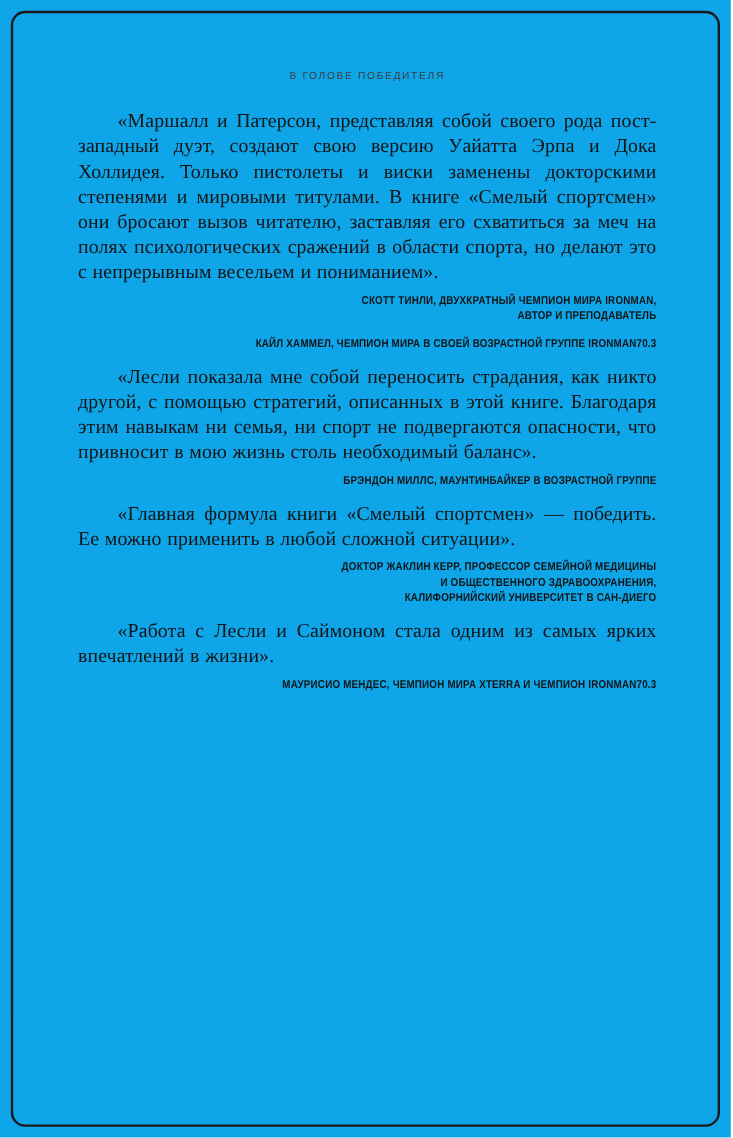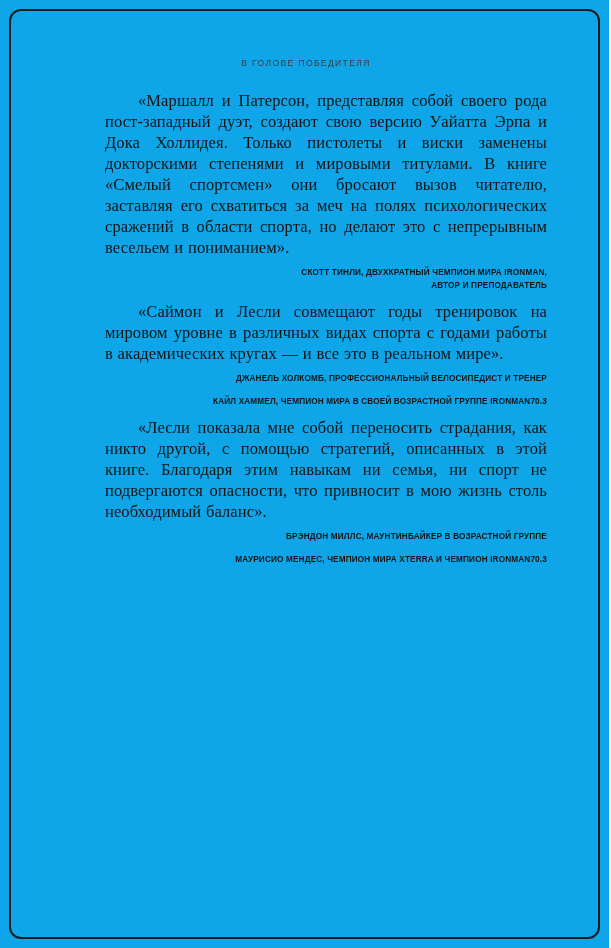--- a/index.html
+++ b/index.html
@@ -41,21 +41,20 @@
     text-align: center;
     font-family: "Liberation Sans", sans-serif;
     font-size: 8.5px;
     font-weight: 400;
     letter-spacing: 1.4px;
     color: #3d3d3d;
     line-height: 11px;
   }
   .quotes {
     margin-top: 21px;
-    margin-left: 40px;
   }
   .quote-block {
     margin-bottom: 10px;
   }
   .quote-text {
     margin: 0;
     font-size: 16.5px;
     line-height: 21px;
     letter-spacing: 0.1px;
     word-spacing: 0.5px;
@@ -87,34 +86,37 @@
     <div class="running-head">В ГОЛОВЕ ПОБЕДИТЕЛЯ</div>
 
     <div class="quotes">
 
       <div class="quote-block">
         <p class="quote-text">«Маршалл и Патерсон, представляя собой своего рода пост-западный дуэт, создают свою версию Уайатта Эрпа и Дока Холлидея. Только пистолеты и виски заменены докторскими степенями и мировыми титулами. В книге «Смелый спортсмен» они бросают вызов читателю, заставляя его схватиться за меч на полях психологических сражений в области спорта, но делают это с непрерывным весельем и пониманием».</p>
         <div class="attribution">СКОТТ ТИНЛИ, ДВУХКРАТНЫЙ ЧЕМПИОН МИРА IRONMAN,
 АВТОР И ПРЕПОДАВАТЕЛЬ</div>
       </div>
 
-      <div class="quote-block">
-        <p class="quote-text">«Саймон и Лесли совмещают годы тренировок на мировом уровне в различных видах спорта с годами работы в академических кругах — и все это в реальном мире».</p>
-        <div class="attribution">ДЖАНЕЛЬ ХОЛКОМБ, ПРОФЕССИОНАЛЬНЫЙ ВЕЛОСИПЕДИСТ И ТРЕНЕР</div>
-      </div>
 
       <div class="quote-block">
         <div class="attribution">КАЙЛ ХАММЕЛ, ЧЕМПИОН МИРА В СВОЕЙ ВОЗРАСТНОЙ ГРУППЕ IRONMAN70.3</div>
       </div>
 
       <div class="quote-block">
         <p class="quote-text">«Лесли показала мне собой переносить страдания, как никто другой, с помощью стратегий, описанных в этой книге. Благодаря этим навыкам ни семья, ни спорт не подвергаются опасности, что привносит в мою жизнь столь необходимый баланс».</p>
         <div class="attribution">БРЭНДОН МИЛЛС, МАУНТИНБАЙКЕР В ВОЗРАСТНОЙ ГРУППЕ</div>
       </div>
 
+      <div class="quote-block">
+        <p class="quote-text">«Главная формула книги «Смелый спортсмен» — победить. Ее можно применить в любой сложной ситуации».</p>
+        <div class="attribution">ДОКТОР ЖАКЛИН КЕРР, ПРОФЕССОР СЕМЕЙНОЙ МЕДИЦИНЫ
+И ОБЩЕСТВЕННОГО ЗДРАВООХРАНЕНИЯ,
+КАЛИФОРНИЙСКИЙ УНИВЕРСИТЕТ В САН-ДИЕГО</div>
+      </div>
 
       <div class="quote-block">
+        <p class="quote-text">«Работа с Лесли и Саймоном стала одним из самых ярких впечатлений в жизни».</p>
         <div class="attribution">МАУРИСИО МЕНДЕС, ЧЕМПИОН МИРА XTERRA И ЧЕМПИОН IRONMAN70.3</div>
       </div>
 
     </div>
   </div>
 </div>
 
 </body></html>

